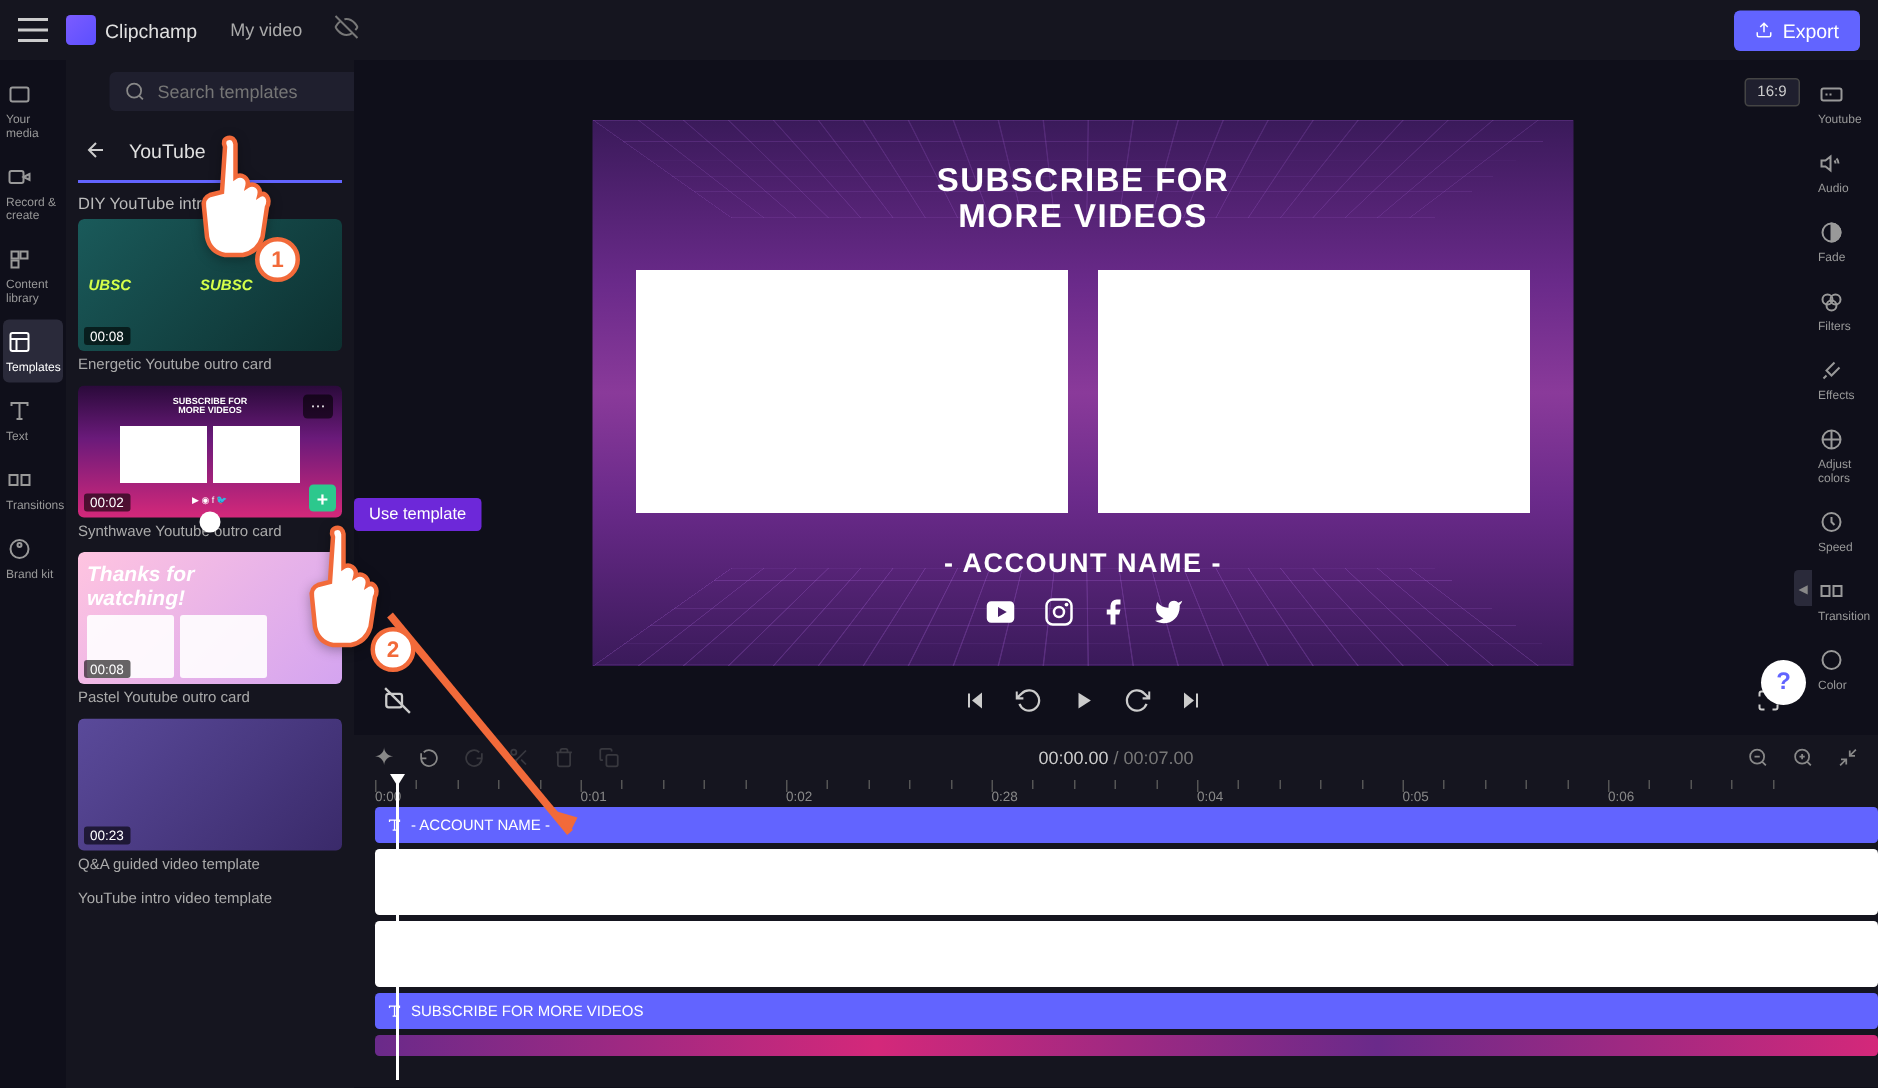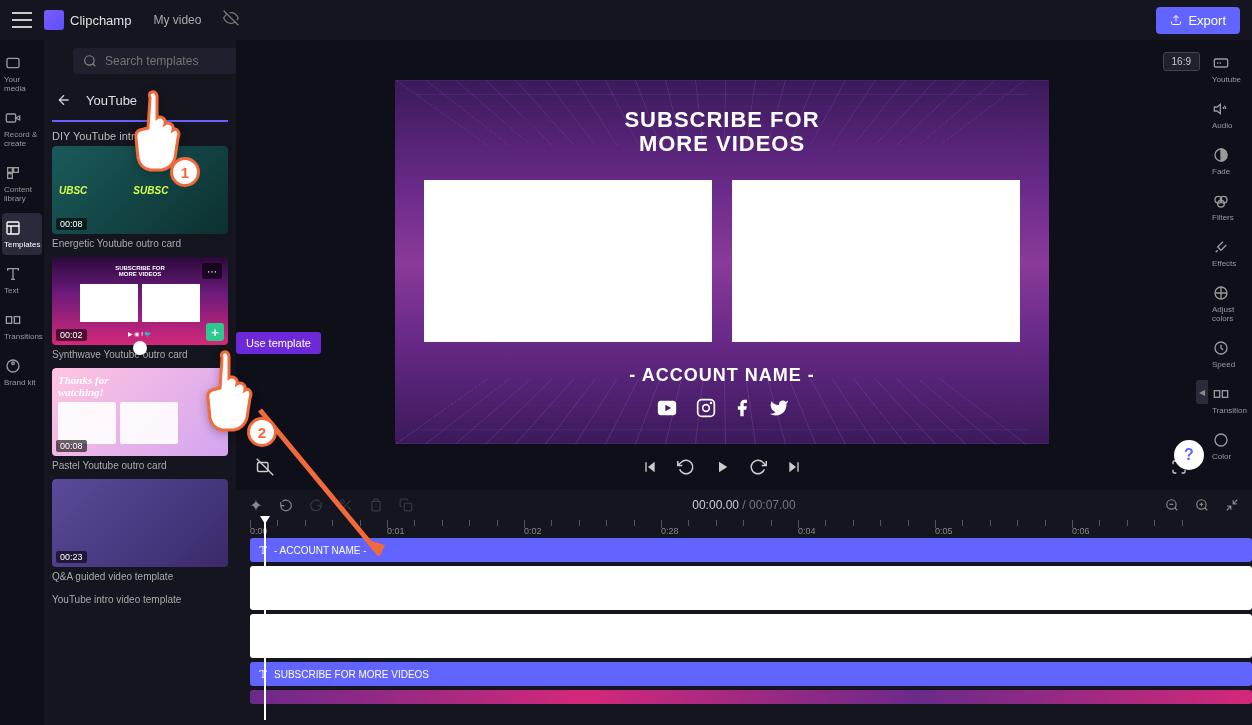--- a/index.html
+++ b/index.html
@@ -39,21 +39,21 @@
 
 
 .thumb-diy { background: linear-gradient(135deg, #1a5a5a, #0d3030); display: flex; flex-wrap: wrap; align-content: center; padding: 4px; gap: 40px; }
 .thumb-diy .txt { color: #d4ff4a; font-size: 10px; font-weight: bold; margin: 1px 3px; font-style: italic; }
 .thumb-synth { background: linear-gradient(180deg, #2a0a3a 0%, #6a1a7a 40%, #d4287a 100%); display: flex; flex-direction: column; align-items: center; justify-content: space-around; padding: 4px; }
 .thumb-synth-title { color: #fff; font-size: 6px; font-weight: bold; text-align: center; }
 .thumb-synth-boxes { display: flex; gap: 4px; }
 .thumb-synth-box { width: 58px; height: 38px; background: #fff; }
 .thumb-synth-icons { display: flex; gap: 3px; font-size: 6px; color: #fff; }
 .thumb-pastel { background: linear-gradient(135deg, #ffc4e0, #d4a4f0); display: flex; flex-direction: column; padding: 6px; gap: 4px; }
-.thumb-pastel-title { color: #fff; font-size: 11px; font-weight: bold; font-style: italic; font-family: Liberation Serif, serif; }
+.thumb-pastel-title { color: #fff; font-size: 14px; font-weight: bold; font-style: italic; }
 .thumb-pastel-boxes { display: flex; gap: 4px; }
 .thumb-pastel-box { width: 58px; height: 42px; background: rgba(255,255,255,0.9); border-radius: 2px; }
 .thumb-qa { background: linear-gradient(135deg, #5a4a9a, #3a2a6a); }
 .thumb-intro { background: #e8e8e8; }
 
 
 .right-rail { position: absolute; right: 0; top: 40px; width: 44px; height: 460px; background: #0f0f1a; display: flex; flex-direction: column; align-items: center; padding-top: 8px; gap: 4px; }
 
 
 .preview-area { position: absolute; left: 236px; top: 40px; right: 44px; height: 450px; display: flex; flex-direction: column; align-items: center; }

